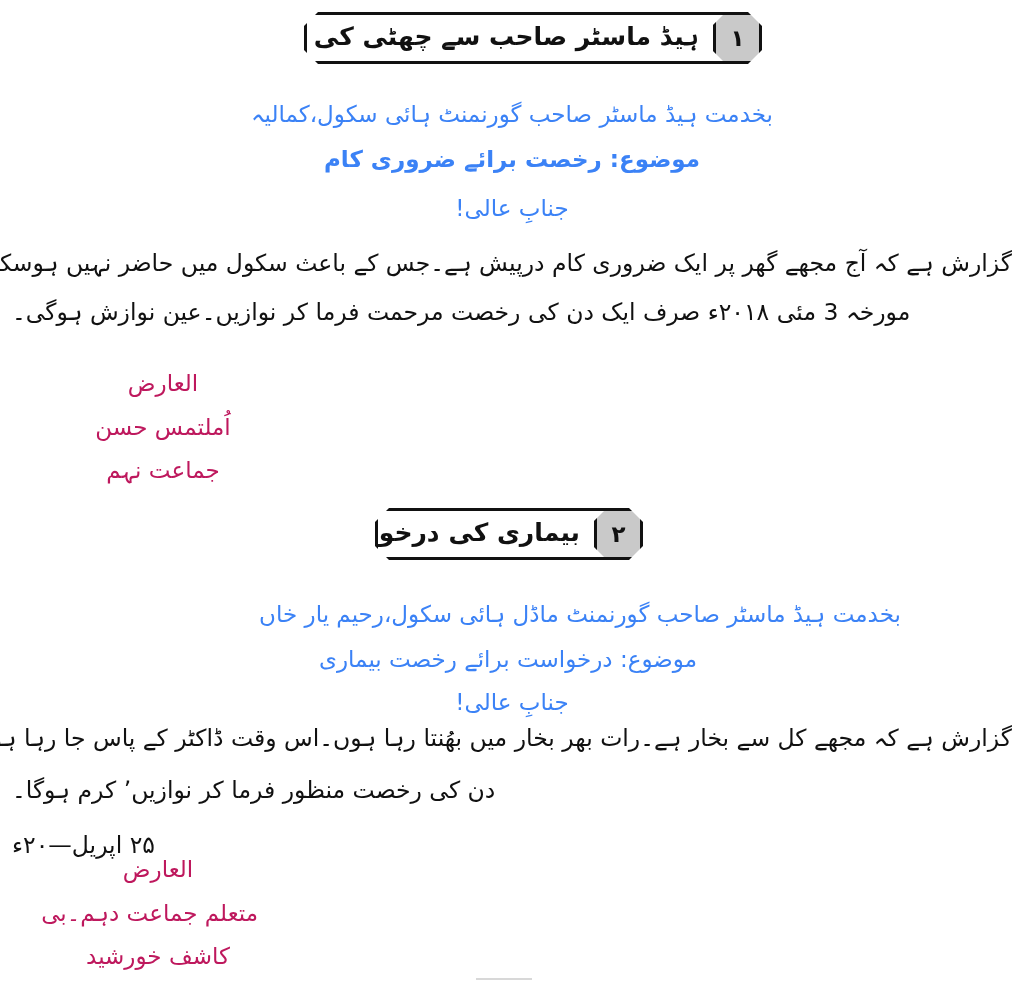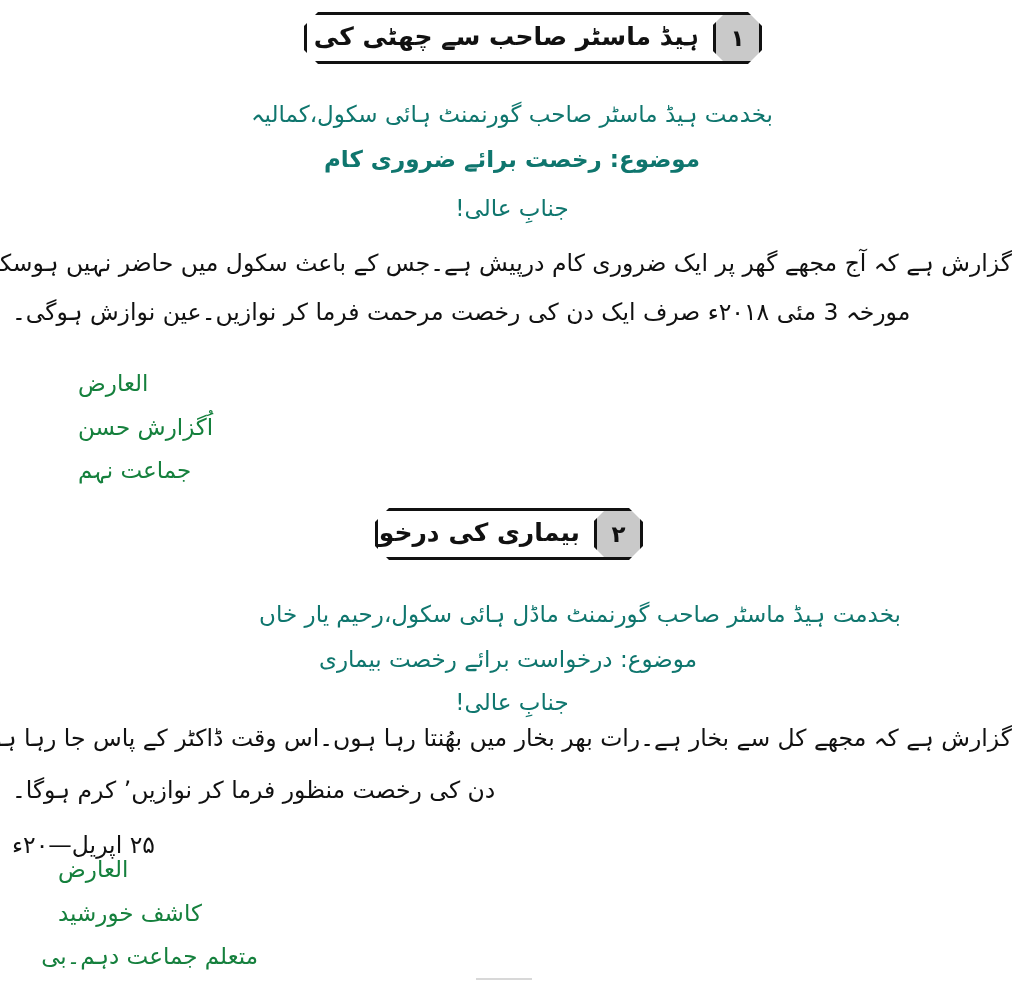--- a/index.html
+++ b/index.html
@@ -70,45 +70,45 @@
     white-space: nowrap;
     color: #111111;
   }
 
   
   .line {
     position: absolute;
     box-sizing: border-box;
     font-size: 23px;
     line-height: 1.28;
-    color: #0f766e;
+    color: #3b82f6;
     white-space: nowrap;
   }
 
   .line.centered {
     text-align: center;
   }
 
   
   .body-line {
     position: absolute;
     box-sizing: border-box;
     font-size: 23.5px;
     line-height: 1.3;
     color: #111111;
     white-space: nowrap;
   }
 
   .sig-block {
     position: absolute;
     box-sizing: border-box;
-    text-align: left;
+    text-align: center;
     font-size: 23px;
     line-height: 1.9;
-    color: #15803d;
+    color: #be185d;
     direction: rtl;
   }
 
   .sig-block div {
     white-space: nowrap;
   }
 
   .scan-rule {
     position: absolute;
     background: #d8d8d8;
@@ -130,21 +130,21 @@
   <div class="line centered" style="right:0; top:145px; width:1024px;font-weight:bold;">موضوع: رخصت برائے ضروری کام</div>
 
   <div class="line centered" style="right:0; top:194px; width:1024px;">جنابِ عالی!</div>
 
   <div class="body-line" style="right:12px; top:248px; width:1000px; text-align:right;">گزارش ہے کہ آج مجھے گھر پر ایک ضروری کام درپیش ہے۔جس کے باعث سکول میں حاضر نہیں ہوسکوں گا۔لہٰذا ملتمس ہوں کہ آج</div>
 
   <div class="body-line" style="right:12px; top:297px; width:1000px; text-align:left;">مورخہ 3 مئی ۲۰۱۸ء صرف ایک دن کی رخصت مرحمت فرما کر نوازیں۔عین نوازش ہوگی۔</div>
 
   <div class="sig-block" style="right:auto; left:auto; top:362px; width:170px; margin-right:calc(1024px - 248px);">
     <div>العارض</div>
-    <div>اُگزارش حسن</div>
+    <div>اُملتمس حسن</div>
     <div>جماعت نہم</div>
   </div>
 
   <div class="heading-plate" style="right:381px; top:508px; width:268px; height:52px;">
     <div class="plate-number">۲</div>
     <div class="plate-title">بیماری کی درخواست</div>
   </div>
 
   <div class="line centered" style="right:0; top:600px; width:888px;">بخدمت ہیڈ ماسٹر صاحب گورنمنٹ ماڈل ہائی سکول،رحیم یار خاں</div>
 
@@ -153,19 +153,19 @@
   <div class="line centered" style="right:0; top:688px; width:1024px;">جنابِ عالی!</div>
 
   <div class="body-line" style="right:12px; top:723px; width:1000px; text-align:right;">گزارش ہے کہ مجھے کل سے بخار ہے۔رات بھر بخار میں بھُنتا رہا ہوں۔اس وقت ڈاکٹر کے پاس جا رہا ہوں۔لہٰذا آج اور کل صرف دو</div>
 
   <div class="body-line" style="right:12px; top:775px; width:1000px; text-align:left;">دن کی رخصت منظور فرما کر نوازیں٬ کرم ہوگا۔</div>
 
   <div class="body-line" style="right:12px; top:830px; width:1000px; text-align:left;">۲۵ اپریل—۲۰ء</div>
 
   <div class="sig-block" style="top:848px; width:200px; margin-right:calc(1024px - 258px);">
     <div>العارض</div>
+    <div>متعلم جماعت دہم۔بی</div>
     <div>کاشف خورشید</div>
-    <div>متعلم جماعت دہم۔بی</div>
   </div>
 
   <div class="scan-rule" style="right:492px; top:978px; width:56px;"></div>
 
 </div>
 
 </body></html>

